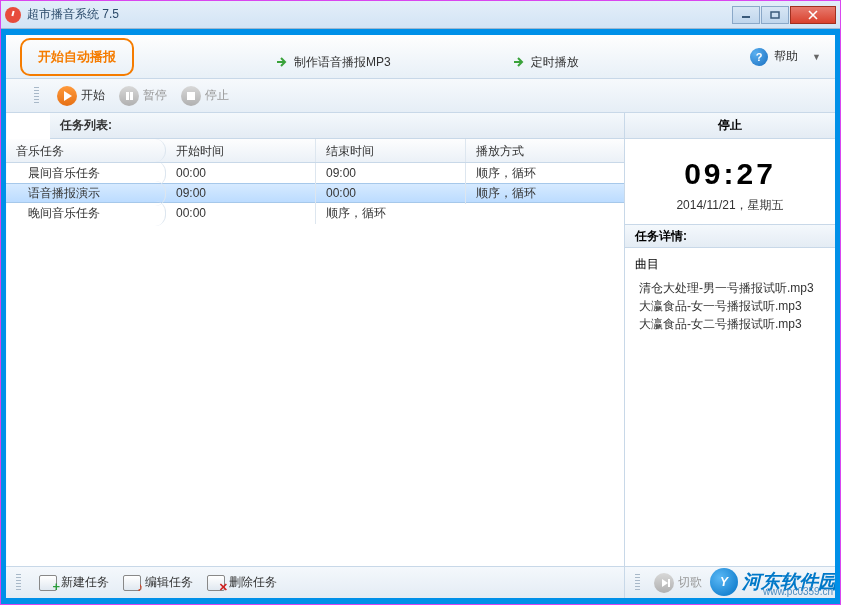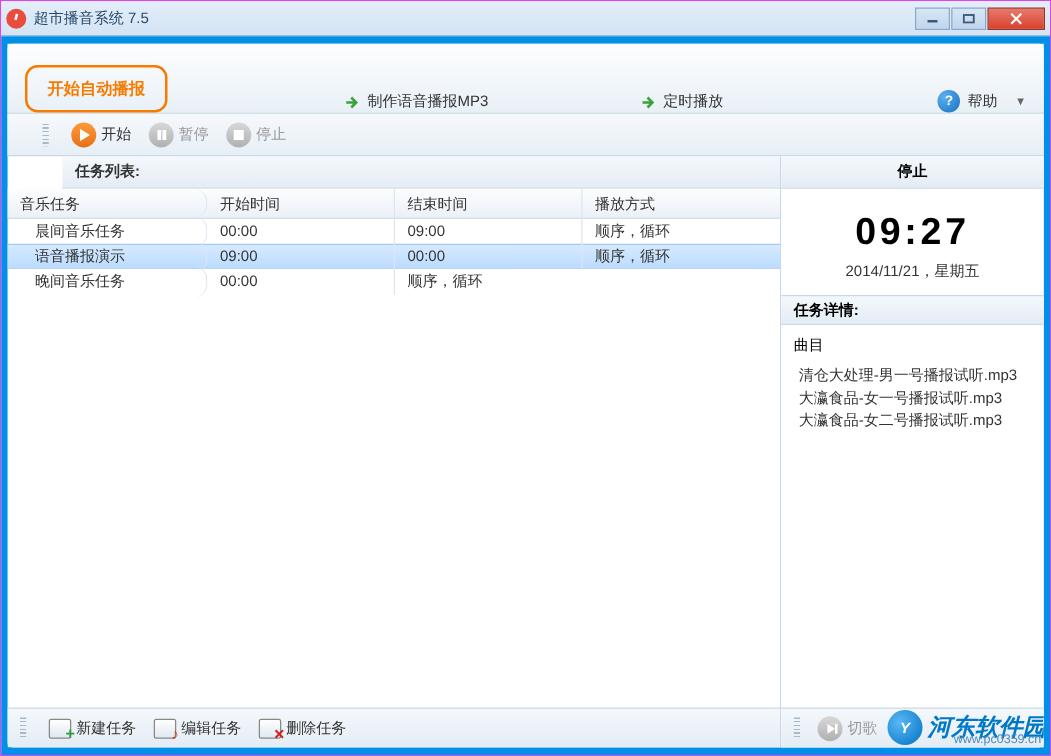--- a/index.html
+++ b/index.html
@@ -13,21 +13,21 @@
     .titlebar .title { color: #2a4a6a; }
     .titlebar .spacer { flex: 1; }
     .win-btn { width: 28px; height: 18px; margin-left: 1px; display: flex; align-items: center; justify-content: center; }
     .win-btn.min, .win-btn.max { background: linear-gradient(to bottom, #d8e6f4, #c0d6ec); border: 1px solid #8aa8c8; }
     .win-btn.close { width: 46px; background: linear-gradient(to bottom, #e77a6e, #d9412d); border: 1px solid #a03020; }
     .win-btn svg { display: block; }
     
     .frame-body { flex: 1; background: #0090e8; padding: 6px 5px 6px 5px; overflow: hidden; }
     .inner { width: 100%; height: 100%; background: #fff; border-radius: 4px; display: flex; flex-direction: column; box-shadow: inset 0 0 1px rgba(0,0,0,.2); }
     
-    .toolbar-top { height: 56px; background: linear-gradient(to bottom, #fefefe, #e8f0f7); border-bottom: 1px solid #c8d8e8; display: flex; align-items: flex-end; padding: 0 14px; position: relative; }
+    .toolbar-top { height: 44px; background: linear-gradient(to bottom, #fefefe, #e8f0f7); border-bottom: 1px solid #c8d8e8; display: flex; align-items: center; padding: 0 14px; position: relative; }
     .highlight-btn { border: 2px solid #f57c00; border-radius: 10px; padding: 8px 16px; color: #f57c00; font-weight: bold; font-size: 13px; margin-right: 140px; cursor: pointer; }
     .top-action { display: flex; align-items: center; margin-right: 120px; cursor: pointer; color: #333; font-size: 13px; margin-top: 11px; }
     .top-action .arrow-icon { width: 14px; height: 14px; margin-right: 6px; }
     .help-area { margin-left: auto; display: flex; align-items: center; cursor: pointer; color: #333; }
     .help-area .help-icon { width: 18px; height: 18px; background: radial-gradient(circle at 30% 30%, #5ab0f0, #1a6fc0); border-radius: 50%; color: #fff; display: flex; align-items: center; justify-content: center; font-weight: bold; margin-right: 6px; font-size: 11px; }
     .help-area .drop { margin-left: 14px; color: #666; font-size: 9px; }
     
     .toolbar-play { height: 34px; background: linear-gradient(to bottom, #f6f9fc, #e6eef6); border-bottom: 1px solid #c8d8e8; display: flex; align-items: center; padding: 0 28px; gap: 14px; }
     .grip { width: 5px; height: 18px; background: repeating-linear-gradient(to bottom, #a8b8c8 0, #a8b8c8 1px, transparent 1px, transparent 3px); margin-right: 4px; }
     .play-btn { display: flex; align-items: center; gap: 4px; cursor: pointer; color: #333; }

